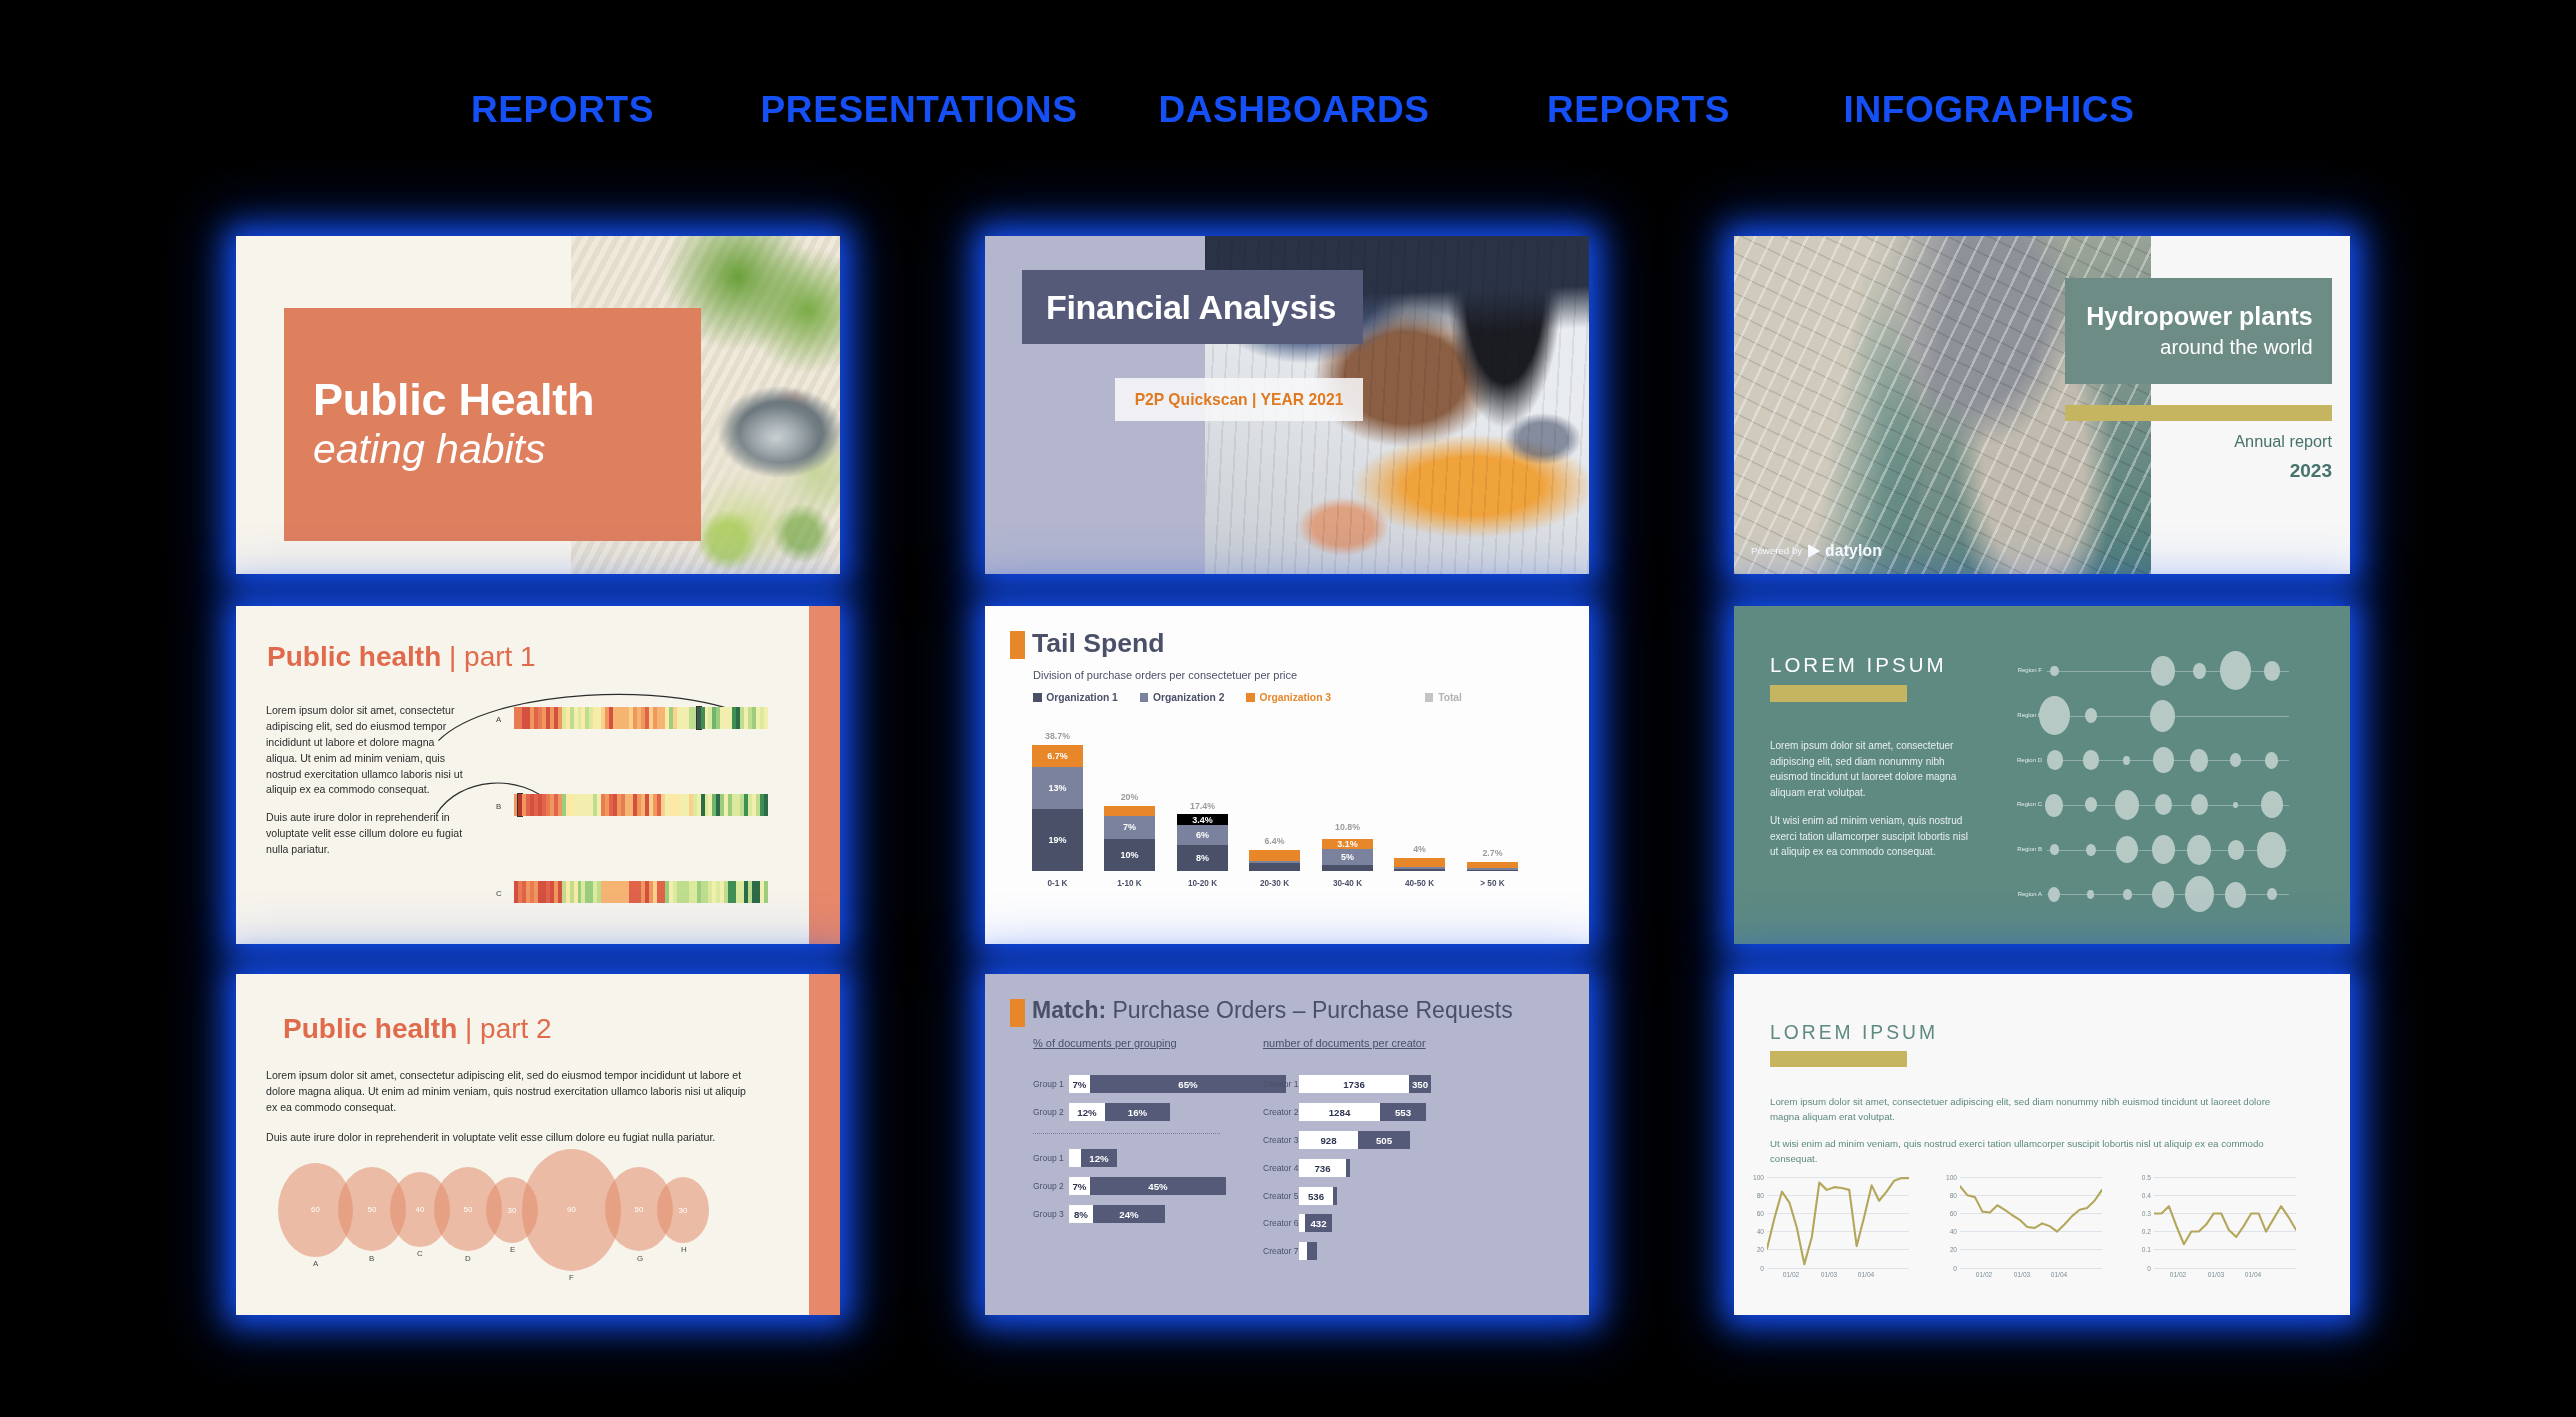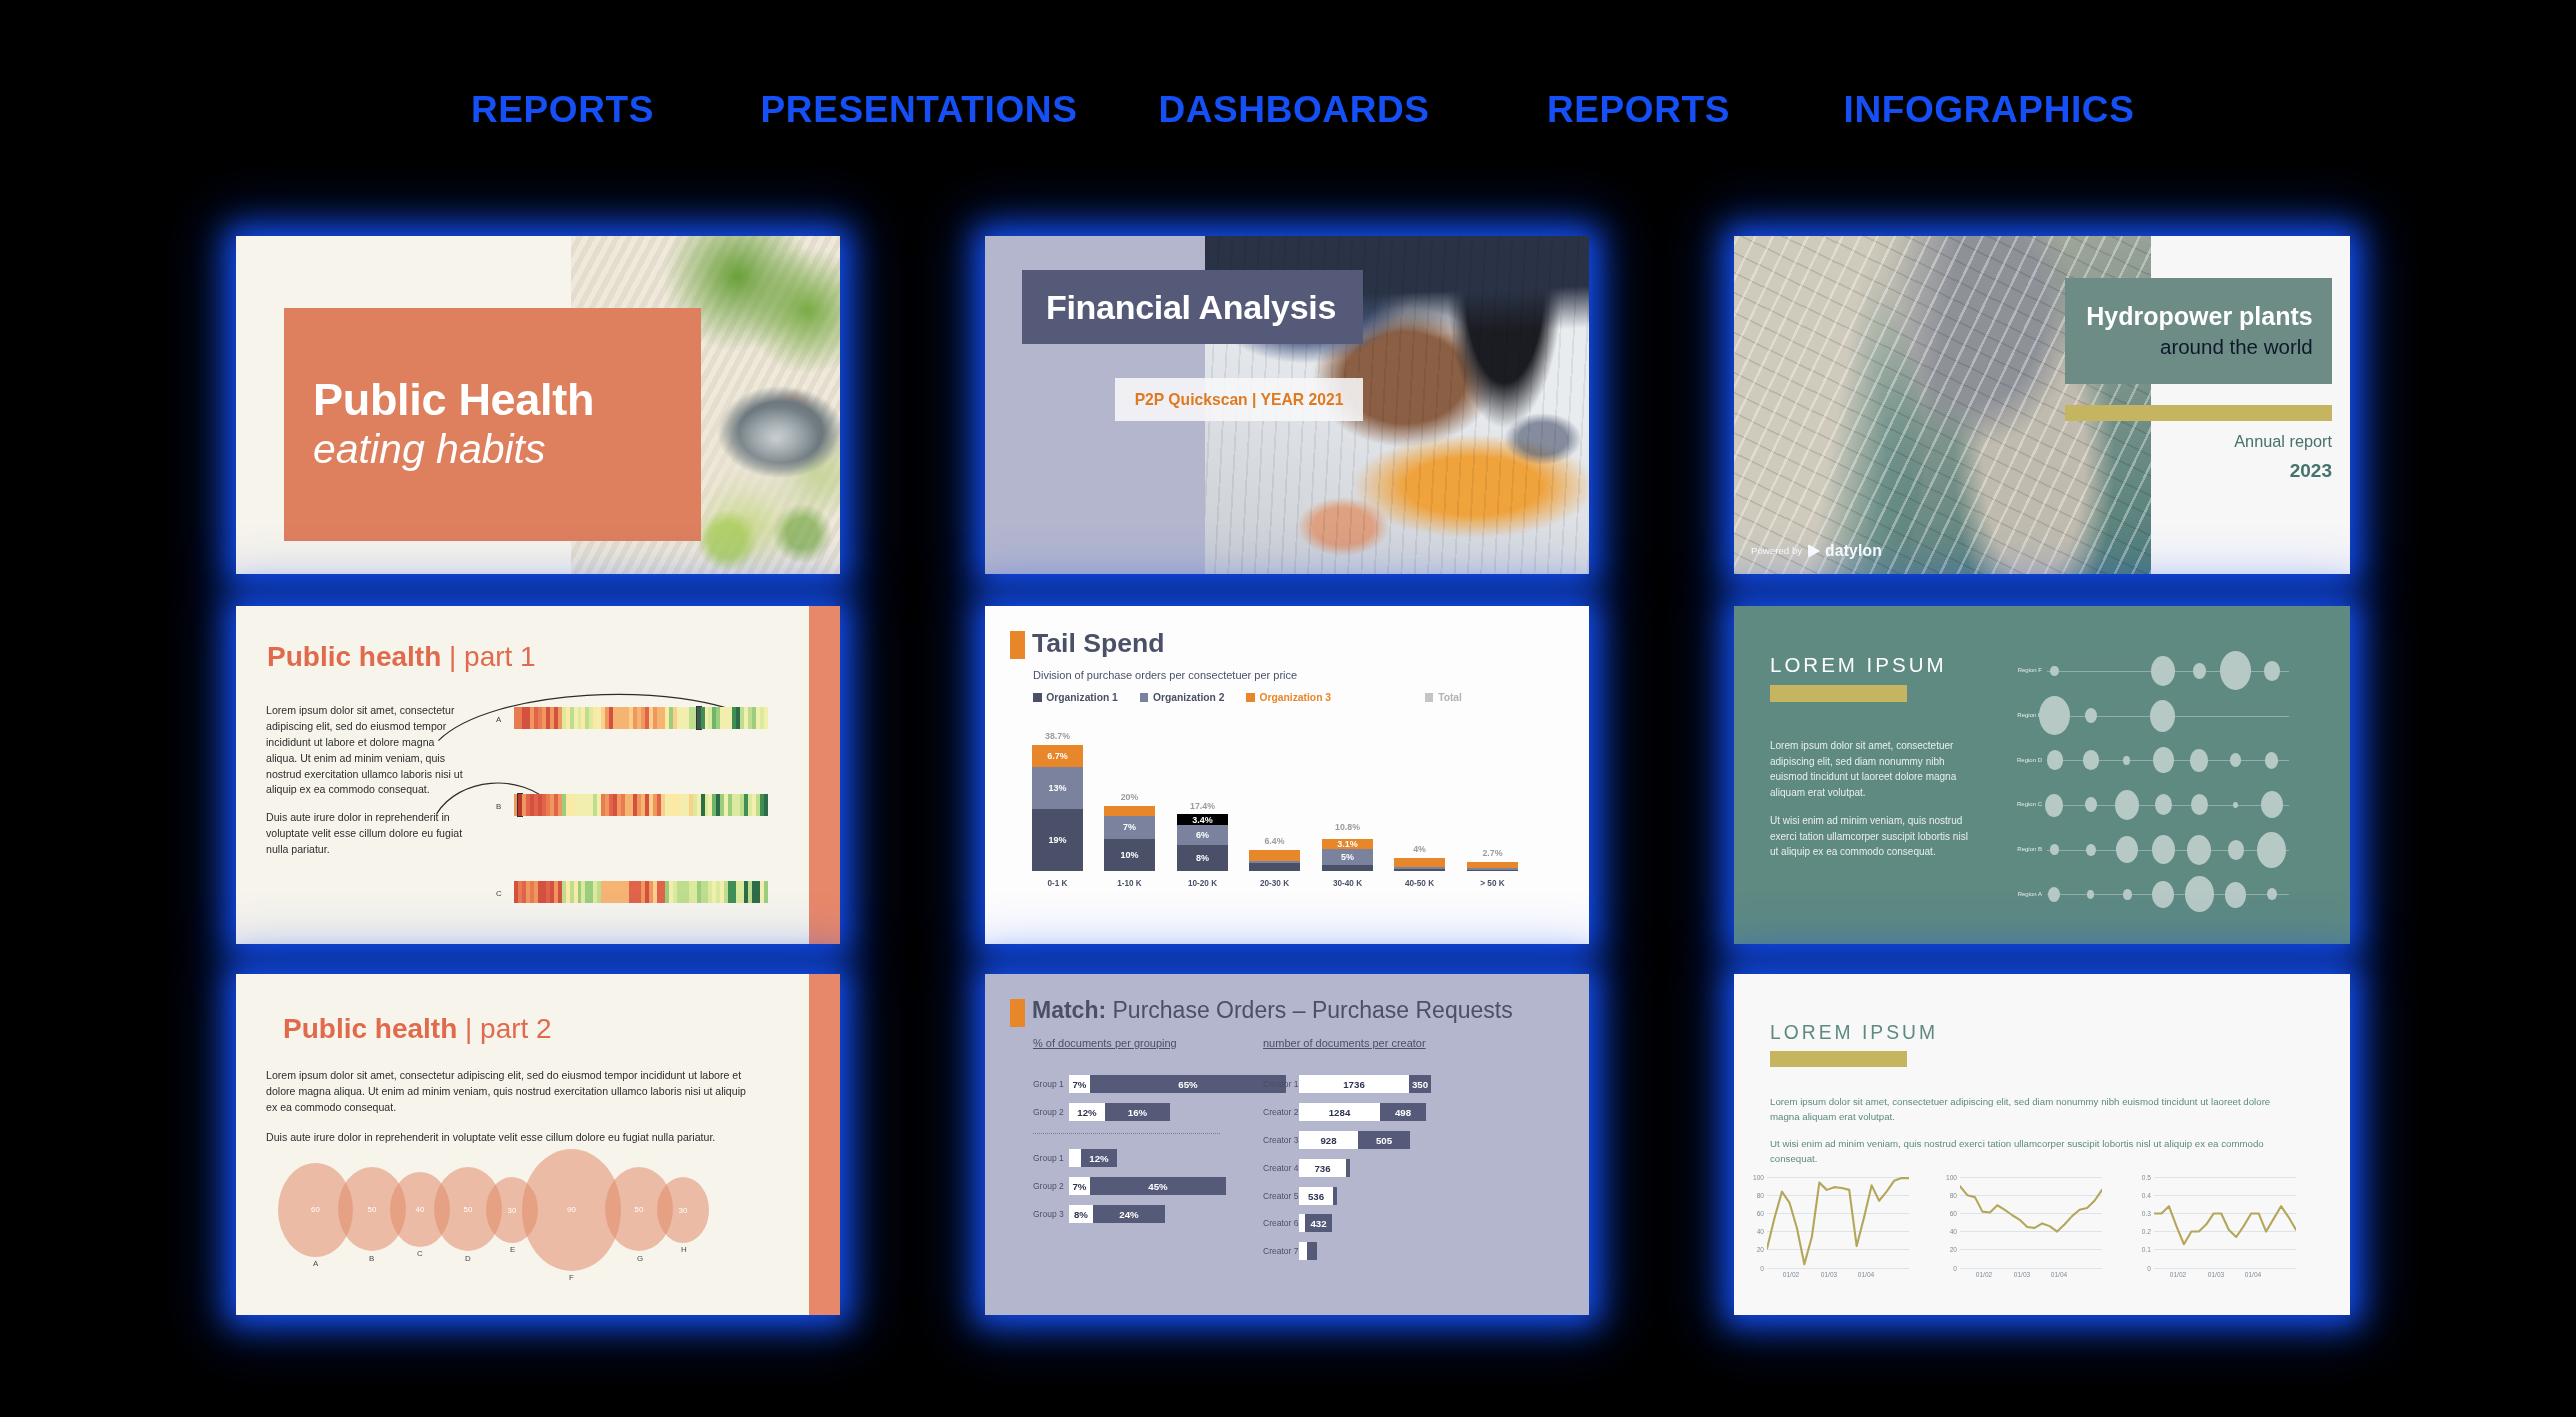--- a/index.html
+++ b/index.html
@@ -125,21 +125,21 @@
     background:
       repeating-linear-gradient(-64deg, rgba(255,255,255,.35) 0 2.4px, rgba(255,255,255,0) 2.4px 15.7px),
       repeating-linear-gradient(26deg, rgba(0,0,0,.10) 0 1.8px, rgba(0,0,0,0) 1.8px 18px);
   }
   .s3 .tbox {
     position:absolute; right:18px; top:42px; width:267px; height:106px;
     background:#6c8c85; display:flex; flex-direction:column; justify-content:center;
     align-items:flex-end; padding-right:19.3px;
   }
   .s3 .t1 { color:#fff; font-size:25px; font-weight:700; line-height:1.05;}
-  .s3 .t2 { color:#0f172a; font-size:20.5px; font-weight:300; line-height:1.2; margin-top:6px;}
+  .s3 .t2 { color:#ffffff; font-size:20.5px; font-weight:300; line-height:1.2; margin-top:6px;}
   .s3 .gold { position:absolute; right:18px; top:169px; width:267px; height:15.7px; background:#c6b560;}
   .s3 .rep  { position:absolute; right:18px; top:196px; width:267px; text-align:right; color:#46726c; font-size:16.3px; font-weight:400;}
   .s3 .yr   { position:absolute; right:18px; top:224px; width:267px; text-align:right; color:#46726c; font-size:19px; font-weight:700;}
   .s3 .brand{ position:absolute; left:17px; bottom:14.5px; display:flex; align-items:center; gap:5.4px;}
   .s3 .brand .pb { color:#fff; font-size:9.7px; font-weight:400;}
   .s3 .brand .tri{ width:0;height:0;border-left:12px solid #fff;border-top:7.9px solid transparent;border-bottom:7.9px solid transparent; border-radius:1.8px;}
   .s3 .brand .nm { color:#fff; font-size:15.7px; font-weight:700; letter-spacing:0.2px;}
 
   
   .s4 { background:#f7f4ec; }
@@ -696,21 +696,21 @@
             <span class="gd" style="width: 72px;">24%</span>
           </div>
           <div class="grp" style="left: 278px; top: 101px;">
             <span class="glb">Creator 1</span>
             <span class="gw" style="width: 110px;">1736</span>
             <span class="gd" style="width: 22px;">350</span>
           </div>
           <div class="grp" style="left: 278px; top: 129px;">
             <span class="glb">Creator 2</span>
             <span class="gw" style="width: 81px;">1284</span>
-            <span class="gd" style="width: 46px;">498</span>
+            <span class="gd" style="width: 46px;">553</span>
           </div>
           <div class="grp" style="left: 278px; top: 157px;">
             <span class="glb">Creator 3</span>
             <span class="gw" style="width: 59px;">928</span>
             <span class="gd" style="width: 52px;">505</span>
           </div>
           <div class="grp" style="left: 278px; top: 185px;">
             <span class="glb">Creator 4</span>
             <span class="gw" style="width: 47px;">736</span>
             <span class="gd" style="width: 3.6px;"></span>

